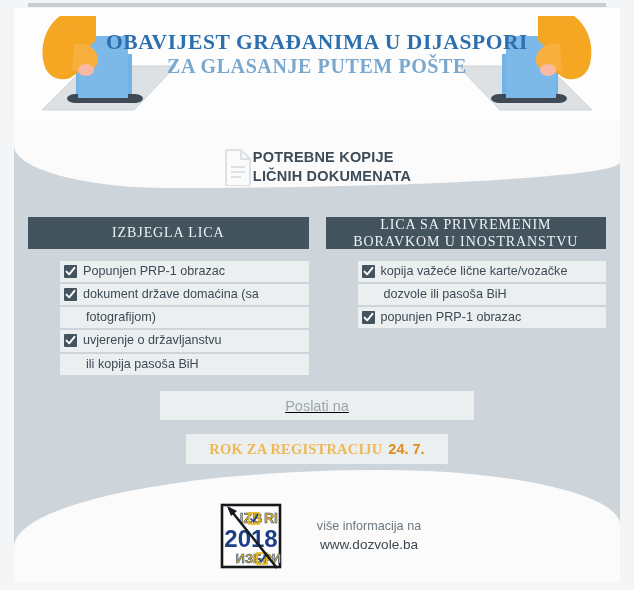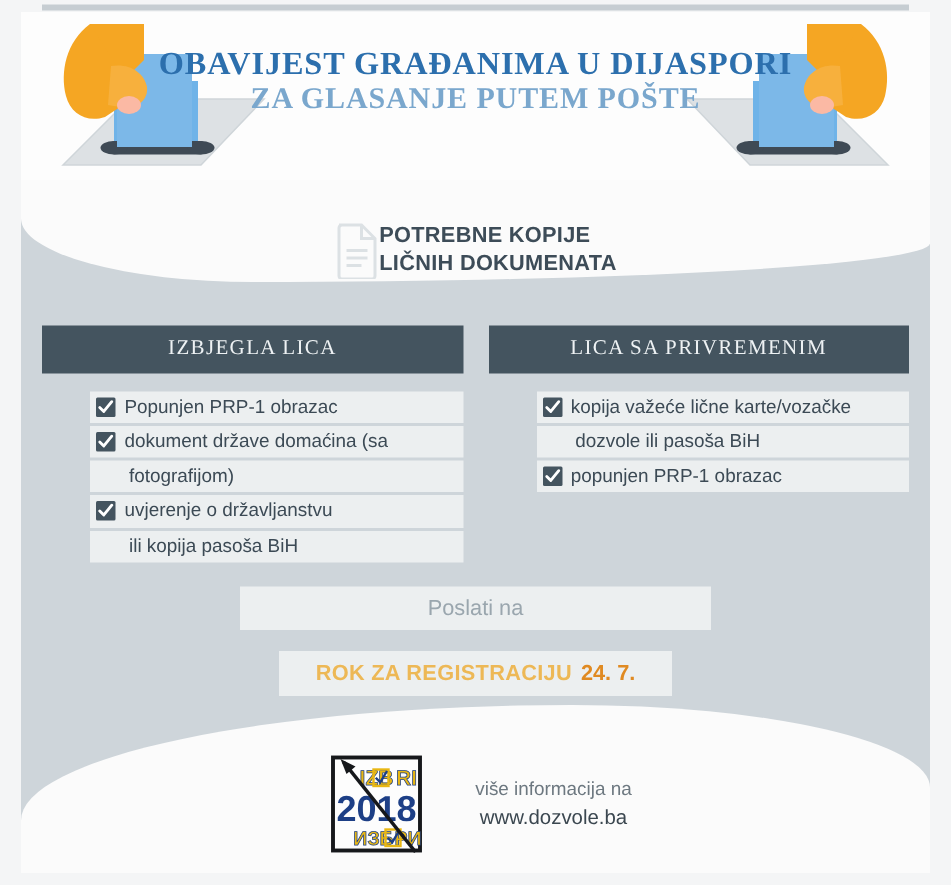--- a/index.html
+++ b/index.html
@@ -115,32 +115,33 @@
   }
   .cbox svg{position:absolute;left:1px;top:1px;}
   .li-text{flex:1 1 auto;}
 
   
   .email-band{
     position:absolute;left:160px;top:391px;width:314px;height:29px;
     background:#eceff0;
     display:flex;align-items:center;justify-content:center;gap:5px;
     font-size:14.5px;
+    text-decoration:underline;
   }
   .email-pre{color:#9aa6ae;}
   .email-addr{color:#2e7fc4;font-weight:bold;}
 
   
   .deadline-band{
     position:absolute;left:186px;top:434px;width:262px;height:30px;
     background:#eceff0;
     display:flex;align-items:center;justify-content:center;gap:6px;
     font-size:14.5px;font-weight:bold;
   }
-  .deadline-label{color:#edb856;letter-spacing:.2px;}
+  .deadline-label{color:#edb856;letter-spacing:.2px;font-family:Liberation Serif, serif;}
   .deadline-date{color:#e08a22;}
 
   
   .footer{
     position:absolute;left:14px;bottom:16px;width:606px;height:76px;
     display:flex;align-items:center;justify-content:center;gap:26px;
   }
   .logo{width:78px;height:68px;flex:0 0 auto;}
   .footer-text{
     text-align:center;color:#6d7880;font-size:12.6px;line-height:1.45;
@@ -263,20 +264,21 @@
           <span class="li-text">ili kopija pasoša BiH</span>
         </div>
 
       </div>
     </div>
 
     <div class="col col-b">
       <div class="col-head">
         <span>
           <div>LICA SA PRIVREMENIM</div>
+          <div>BORAVKOM U INOSTRANSTVU</div>
         </span>
       </div>
       <div class="col-list">
 
         <div class="li">
           <span class="cbox">
             <svg width="11" height="11" viewBox="0 0 11 11">
                 <path d="M1.5 5.6 L4.2 8.3 L9.5 1.8" fill="none" stroke="#fff" stroke-width="1.9" stroke-linecap="round" stroke-linejoin="round"></path>
               </svg>
           </span>

